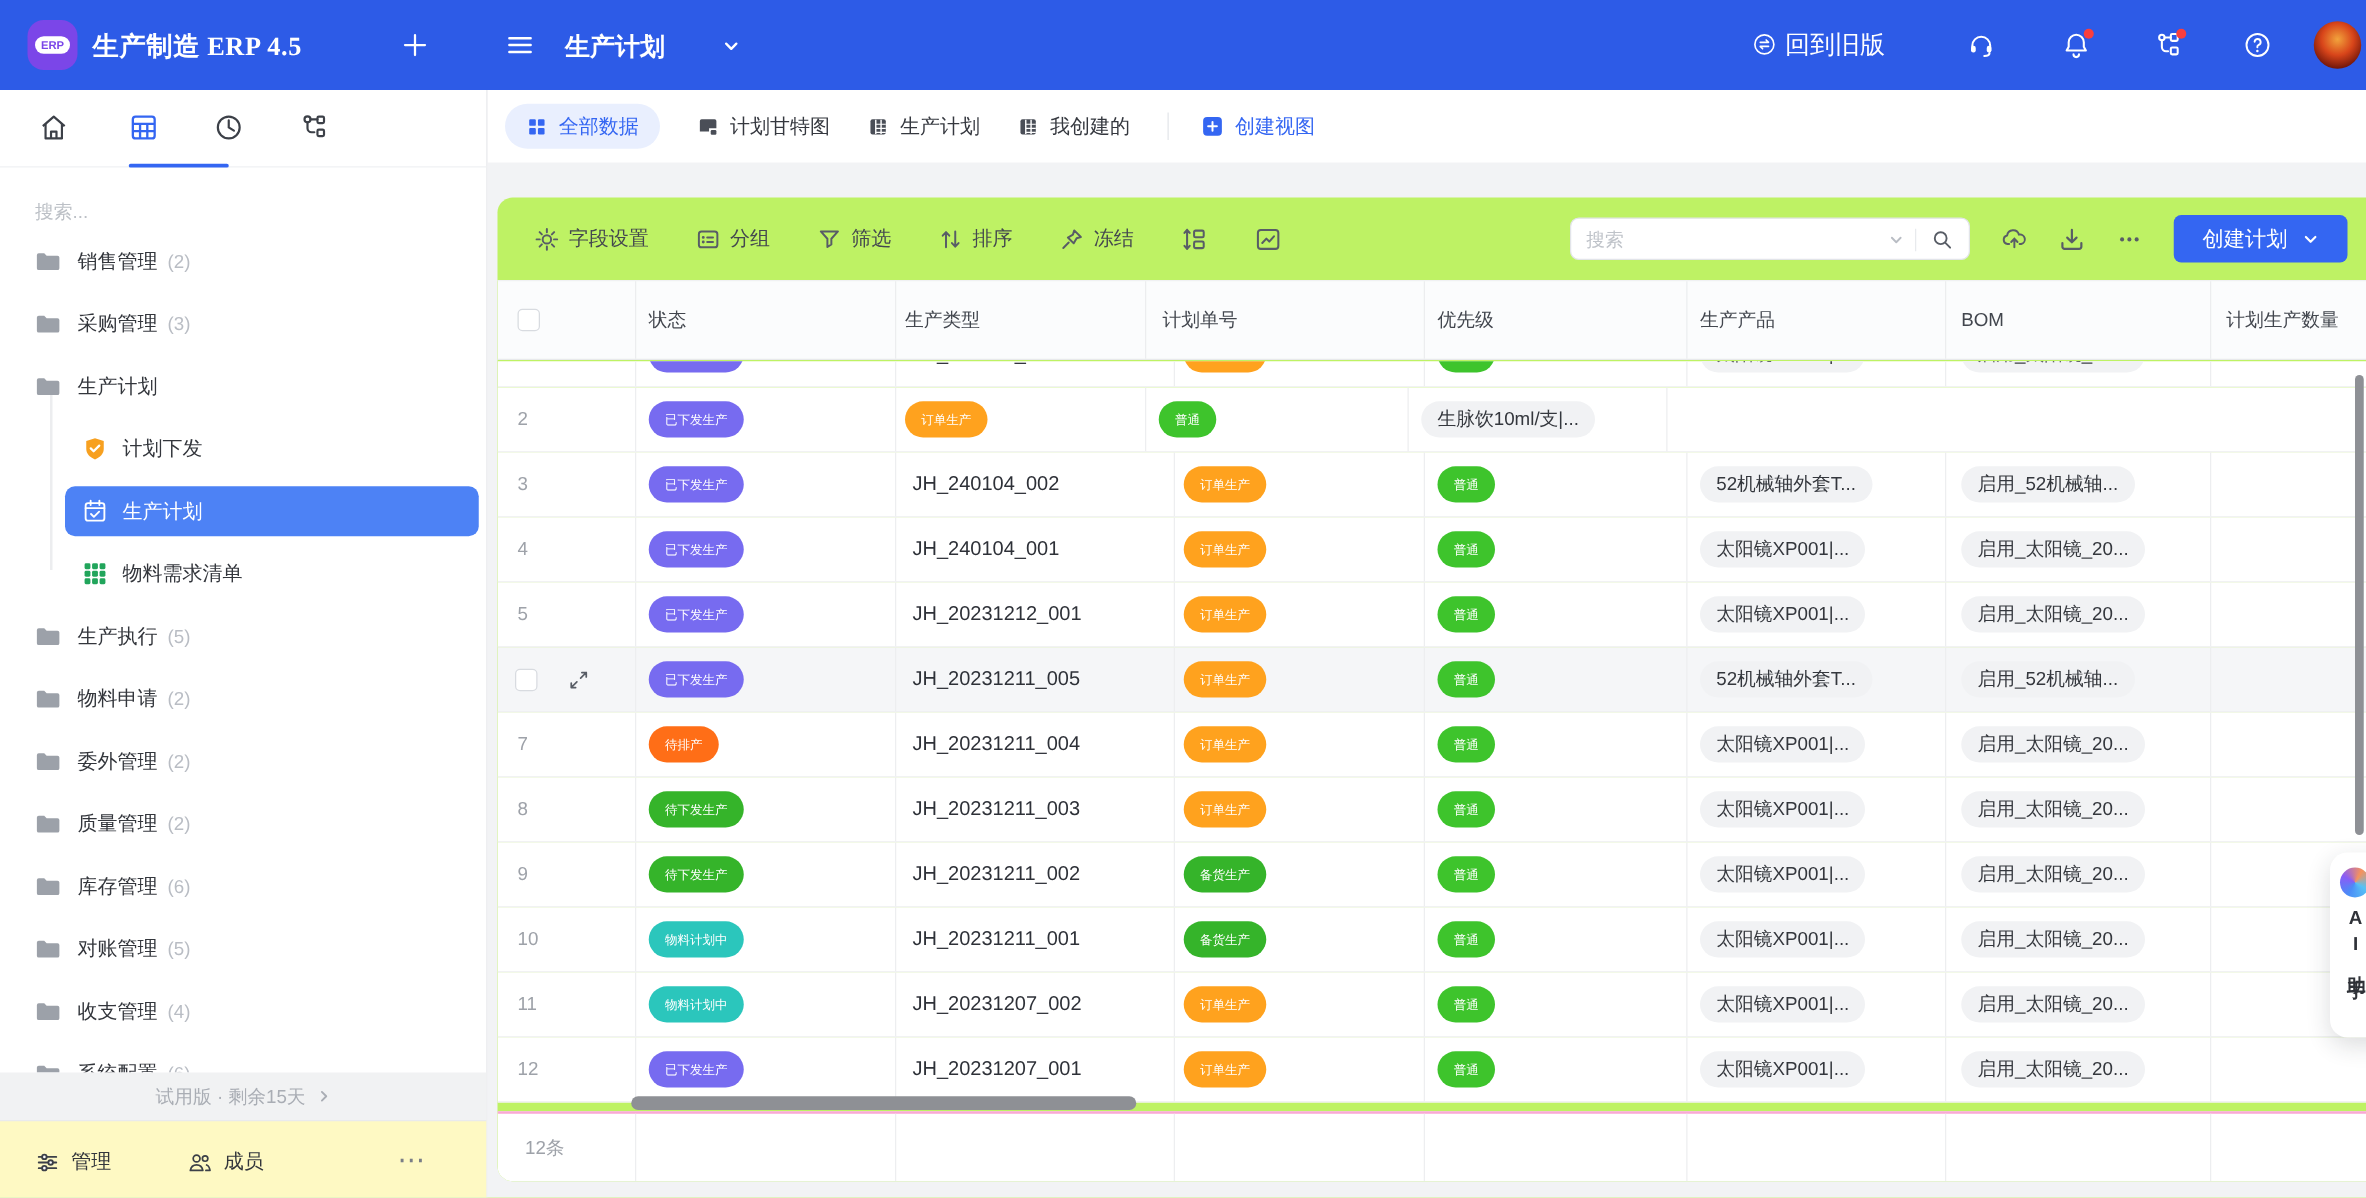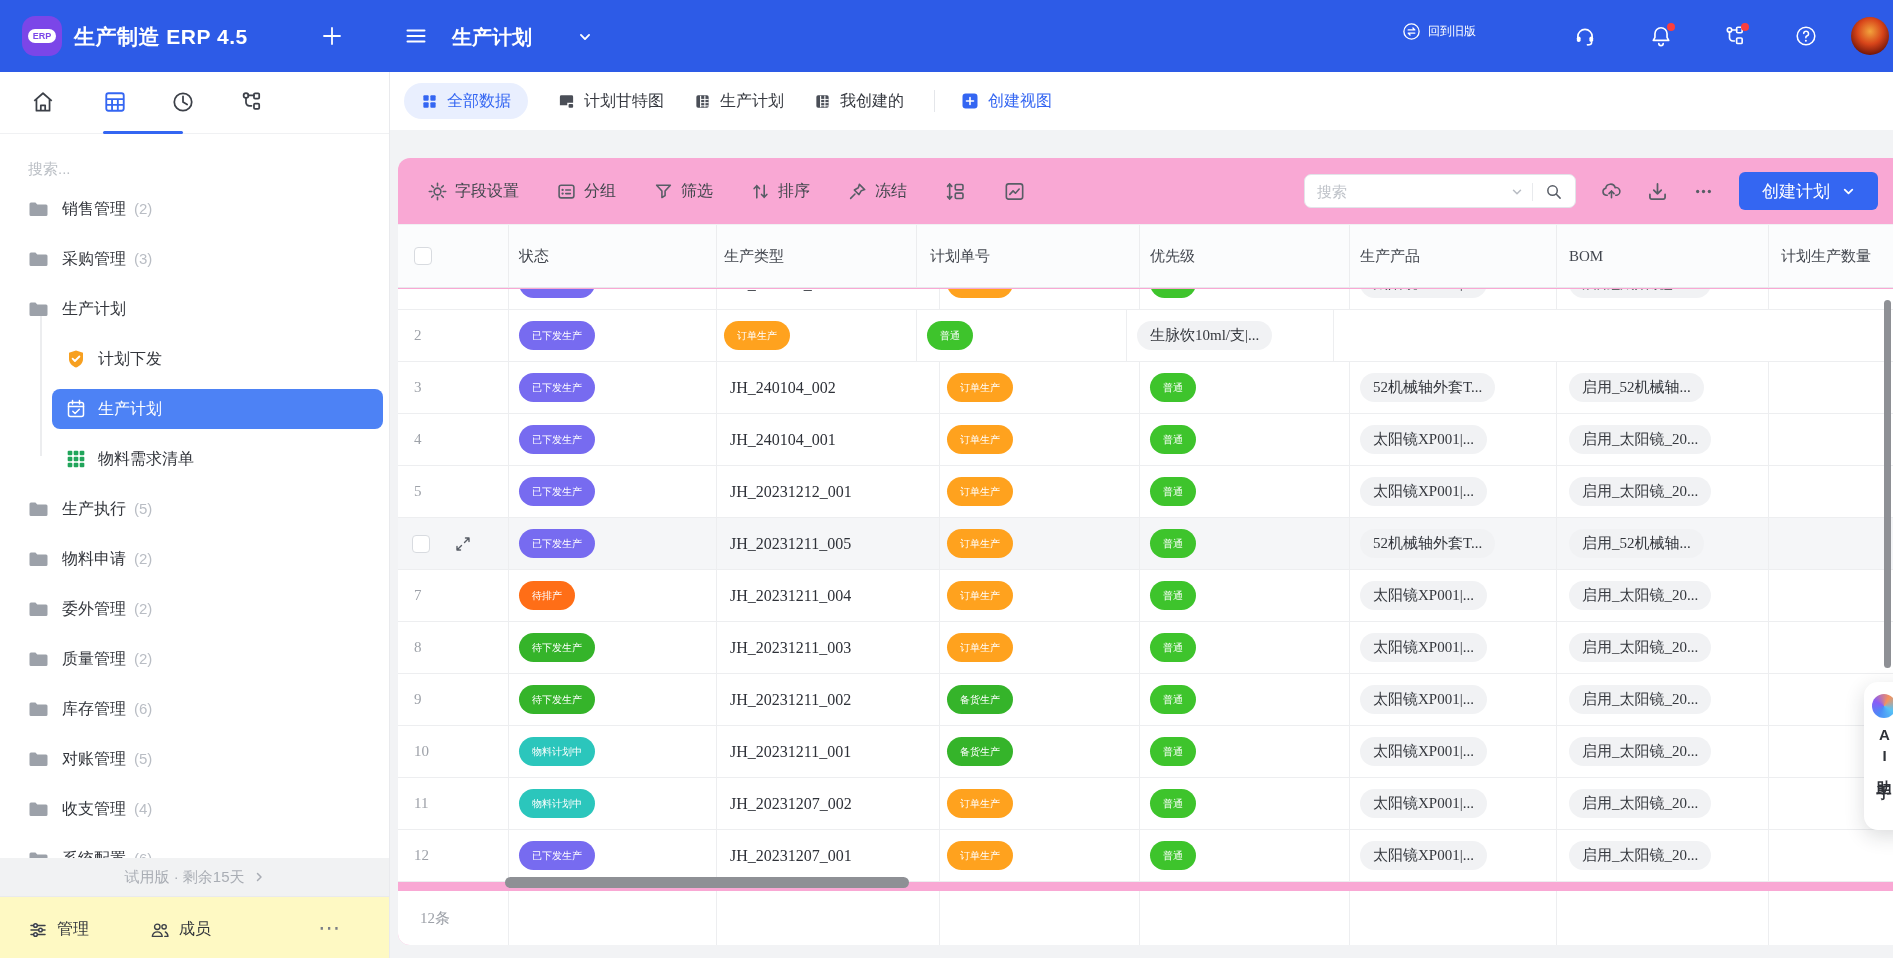--- a/index.html
+++ b/index.html
@@ -4,26 +4,26 @@
 <style>
   * { margin:0; padding:0; box-sizing:border-box; }
   html,body { width:1893px; height:958px; overflow:hidden; }
   body { position:relative; font-family:"Liberation Sans","DejaVu Sans",sans-serif; background:#F2F3F5; color:#33363C; }
   svg { display:block; }
 
   
   .topbar { position:absolute; left:0; top:0; width:1893px; height:72px; background:#2D5BE7; color:#fff; z-index:30; }
   .logo { position:absolute; left:22px; top:16px; width:40px; height:40px; border-radius:13px; background:#7B46E8; display:flex; align-items:center; justify-content:center; }
   .logo-pill { background:#fff; color:#7B46E8; font-size:9px; font-weight:bold; border-radius:8px; padding:2px 5px; }
-  .app-title { position:absolute; left:74px; top:23px; font-size:21px; font-weight:bold; letter-spacing:.5px; }
+  .app-title { position:absolute; left:74px; top:23px; font-size:21px; font-weight:bold; letter-spacing:.5px;font-family:Liberation Serif, serif; }
   .tb-plus { position:absolute; left:320px; top:24px; width:24px; height:24px; color:#fff; cursor:pointer; }
   .tb-burger { position:absolute; left:404px; top:24px; width:24px; height:24px; }
   .ws-title { position:absolute; left:452px; top:24px; font-size:20px; font-weight:bold; }
   .ws-chev { position:absolute; left:578px; top:30px; width:14px; height:14px; }
-  .tb-old { position:absolute; left:1402px; top:22px; display:flex; align-items:center; gap:7px; font-size:12px; }
+  .tb-old { position:absolute; left:1402px; top:22px; display:flex; align-items:center; gap:7px; font-size:20px; }
   .tb-ic { position:absolute; top:25px; width:22px; height:22px; }
   .tb-dot { position:absolute; width:8px; height:8px; border-radius:50%; background:#FA3E3E; }
   .avatar { position:absolute; left:1851px; top:17px; width:38px; height:38px; border-radius:50%;
             background:radial-gradient(circle at 50% 38%, #F2A33C 0%, #D8451A 42%, #701509 78%, #2B0B07 100%); }
 
   
   .sidebar { position:absolute; left:0; top:72px; width:390px; bottom:0; background:#fff; border-right:1px solid #E9EAED; z-index:20; }
   .side-icons { position:absolute; left:0; top:0; width:100%; height:62px; border-bottom:1px solid #F0F1F3; }
   .side-icons .si { position:absolute; top:18px; width:24px; height:24px; color:#3C4048; cursor:pointer; }
   .si.active { color:#3466F2; }
@@ -52,28 +52,28 @@
   .tabbar { position:absolute; left:0; top:0; width:100%; height:58px; background:#fff; display:flex; align-items:center; padding-left:14px; }
   .vtab { display:flex; align-items:center; gap:9px; font-size:16px; color:#35383F; margin-right:30px; cursor:pointer; white-space:nowrap; }
   .vtab .ti { width:17px; height:17px; color:#4A4E57; }
   .vtab.active { background:#E9EFFE; color:#3466F2; border-radius:18px; height:36px; padding:0 17px; }
   .vtab.active .ti { color:#3466F2; }
   .vtab-divider { width:1px; height:22px; background:#E4E6EA; margin:0 26px 0 0; }
   .create-view { display:flex; align-items:center; gap:9px; font-size:16px; color:#3466F2; cursor:pointer; }
   .create-view .ti { width:18px; height:18px; color:#3466F2; }
 
   
-  .card { position:absolute; left:8px; top:86px; right:0; bottom:13px; background:#f9a8d4; border-radius:12px 0 0 12px; overflow:hidden;font-family:Liberation Serif, serif; }
+  .card { position:absolute; left:8px; top:86px; right:0; bottom:13px; background:#bef264; border-radius:12px 0 0 12px; overflow:hidden; }
   .toolbar { position:absolute; left:0; top:0; width:100%; height:66px; display:flex; align-items:center; }
   .tool-left { display:flex; align-items:center; margin-left:30px; gap:38px; }
   .tool-btn { display:flex; align-items:center; gap:8px; font-size:16px; color:#44484F; cursor:pointer; white-space:nowrap; }
   .tool-btn .tbi { width:19px; height:19px; color:#585D66; }
   .tool-iconbtn { width:21px; height:21px; color:#585D66; cursor:pointer; }
   .tool-right { position:absolute; right:15px; top:0; height:66px; display:flex; align-items:center; gap:25px; }
-  .searchbox { position:relative; width:272px; height:34px; border:1px solid #E2E4E9; border-radius:7px; background:#fff; }
+  .searchbox { position:relative; width:320px; height:34px; border:1px solid #E2E4E9; border-radius:7px; background:#fff; }
   .searchbox .ph { position:absolute; left:12px; top:8px; font-size:15px; color:#BFC3C9; }
   .searchbox .sb-chev { position:absolute; right:52px; top:11px; width:12px; height:12px; color:#B9BDC4; }
   .searchbox .sb-div { position:absolute; right:42px; top:8px; width:1px; height:18px; background:#E8EAED; }
   .searchbox .sb-mag { position:absolute; right:13px; top:8px; width:17px; height:17px; color:#585D66; cursor:pointer; }
   .create-btn { display:flex; align-items:center; justify-content:center; gap:12px; width:139px; height:38px; background:#3466F2; color:#fff; border-radius:6px; font-size:17px; cursor:pointer; }
   .create-btn .cb-chev { width:13px; height:13px; color:#fff; }
 
   
   .thead { position:absolute; left:0; top:66px; right:0; height:64px; display:flex; background:#FBFCFD; border-bottom:1px solid #E8E9EC; border-top:1px solid #F0F1F3; }
   .th { display:flex; align-items:center; font-size:15px; color:#42464E; border-right:1px solid #ECEDEF; }

